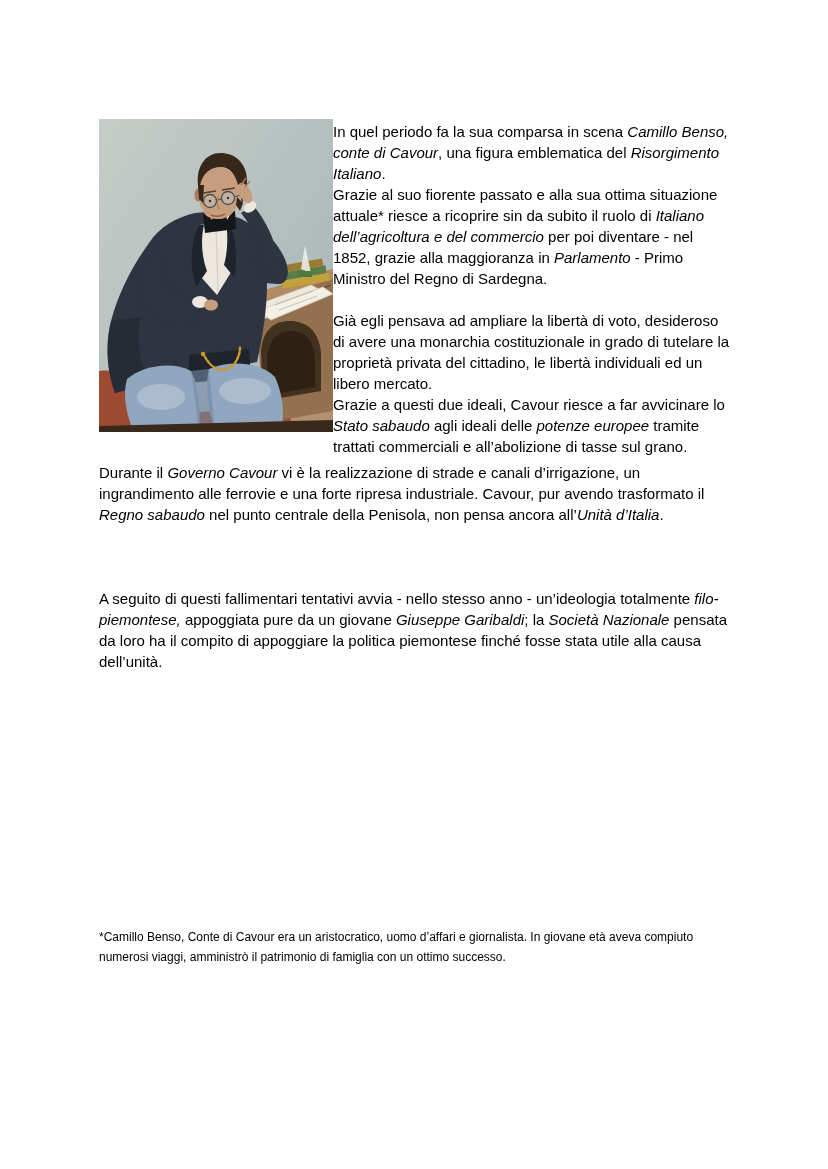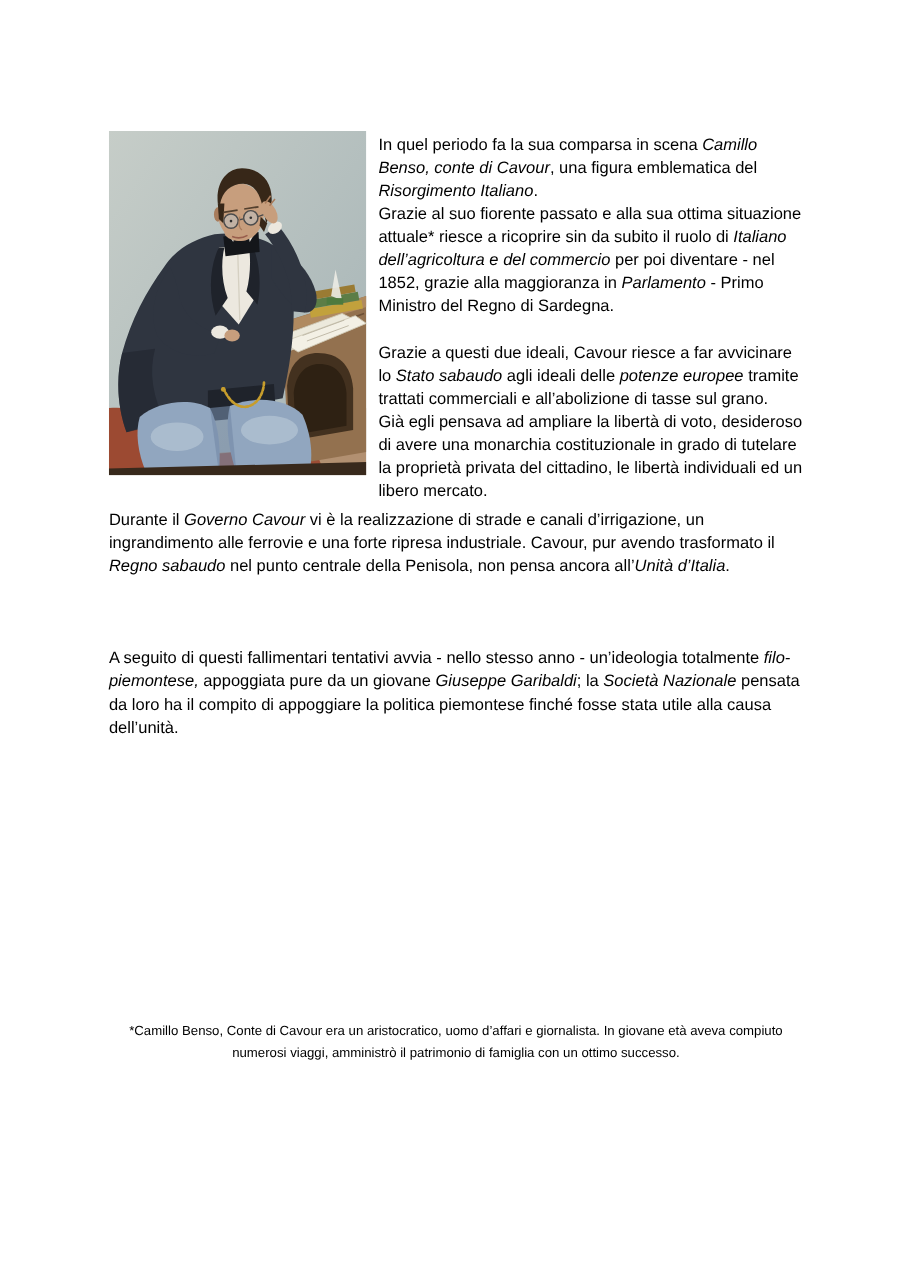--- a/index.html
+++ b/index.html
@@ -6,30 +6,30 @@
   html, body { background:#ffffff; }
   body {
     width:828px; height:1169px;
     font-family:"Liberation Sans","DejaVu Sans",sans-serif;
     color:#000000;
     position:relative;
     overflow:hidden;
   }
   .page { position:absolute; left:0; top:0; width:828px; height:1169px; background:#ffffff; }
   .content { position:absolute; left:99px; top:119px; width:631px; }
-  .intro-row { display:flex; gap:11px; margin-bottom:5px; }
+  .intro-row { display:flex; gap:0; margin-bottom:5px; }
   .portrait-wrap { flex:0 0 234px; width:234px; height:313px; }
   .portrait-wrap svg { display:block; width:234px; height:313px; }
   .intro-col { flex:1 1 auto; min-width:0; padding-top:2px; }
   p.para { font-size:15px; line-height:21px; font-weight:400; letter-spacing:0; }
   p.para.blank { white-space:pre; }
   .italic { font-style:italic; }
   .footnote {
     position:absolute; left:99px; top:927px; width:631px;
-    font-size:12px; line-height:20px;text-align:center;
+    font-size:12px; line-height:20px;
   }
 </style>
 </head>
 <body>
 
 <div class="page">
   <div class="content">
 
     <div class="intro-row">
 
@@ -130,22 +130,22 @@
           </g>
 
           <path d="M0,307 L234,301 L234,313 L0,313 Z" fill="#38291c"></path>
         </svg>
       </div>
 
       <div class="intro-col">
           <p class="para"><span>In quel periodo fa la sua comparsa in scena </span><span class="italic">Camillo Benso, conte di Cavour</span><span>, una figura emblematica del </span><span class="italic">Risorgimento Italiano</span><span>.</span></p>
           <p class="para"><span>Grazie al suo fiorente passato e alla sua ottima situazione attuale* riesce a ricoprire sin da subito il ruolo di </span><span class="italic">Italiano dell’agricoltura e del commercio</span><span> per poi diventare - nel 1852, grazie alla maggioranza in </span><span class="italic">Parlamento</span><span> - Primo Ministro del Regno di Sardegna.</span></p>
           <p class="para blank">&nbsp;</p>
+          <p class="para"><span>Già egli pensava ad ampliare la libertà di voto, desideroso di avere una monarchia costituzionale in grado di tutelare la proprietà privata del cittadino, le libertà individuali ed un libero mercato.</span></p>
           <p class="para"><span>Grazie a questi due ideali, Cavour riesce a far avvicinare lo </span><span class="italic">Stato sabaudo</span><span> agli ideali delle </span><span class="italic">potenze europee</span><span> tramite trattati commerciali e all’abolizione di tasse sul grano.</span></p>
-          <p class="para"><span>Già egli pensava ad ampliare la libertà di voto, desideroso di avere una monarchia costituzionale in grado di tutelare la proprietà privata del cittadino, le libertà individuali ed un libero mercato.</span></p>
         </div>
     </div>
 
     <div class="body-text">
         <p class="para"><span>Durante il </span><span class="italic">Governo Cavour</span><span> vi è la realizzazione di strade e canali d’irrigazione, un ingrandimento alle ferrovie e una forte ripresa industriale. Cavour, pur avendo trasformato il </span><span class="italic">Regno sabaudo</span><span> nel punto centrale della Penisola, non pensa ancora all’</span><span class="italic">Unità d’Italia</span><span>.</span></p>
         <p class="para blank">&nbsp;</p>
         <p class="para blank">&nbsp;</p>
         <p class="para blank">&nbsp;</p>
         <p class="para"><span>A seguito di questi fallimentari tentativi avvia - nello stesso anno - un’ideologia totalmente </span><span class="italic">filo-piemontese,</span><span> appoggiata pure da un giovane </span><span class="italic">Giuseppe Garibaldi</span><span>; la </span><span class="italic">Società Nazionale</span><span> pensata da loro ha il compito di appoggiare la politica piemontese finché fosse stata utile alla causa dell’unità.</span></p>
       </div>

